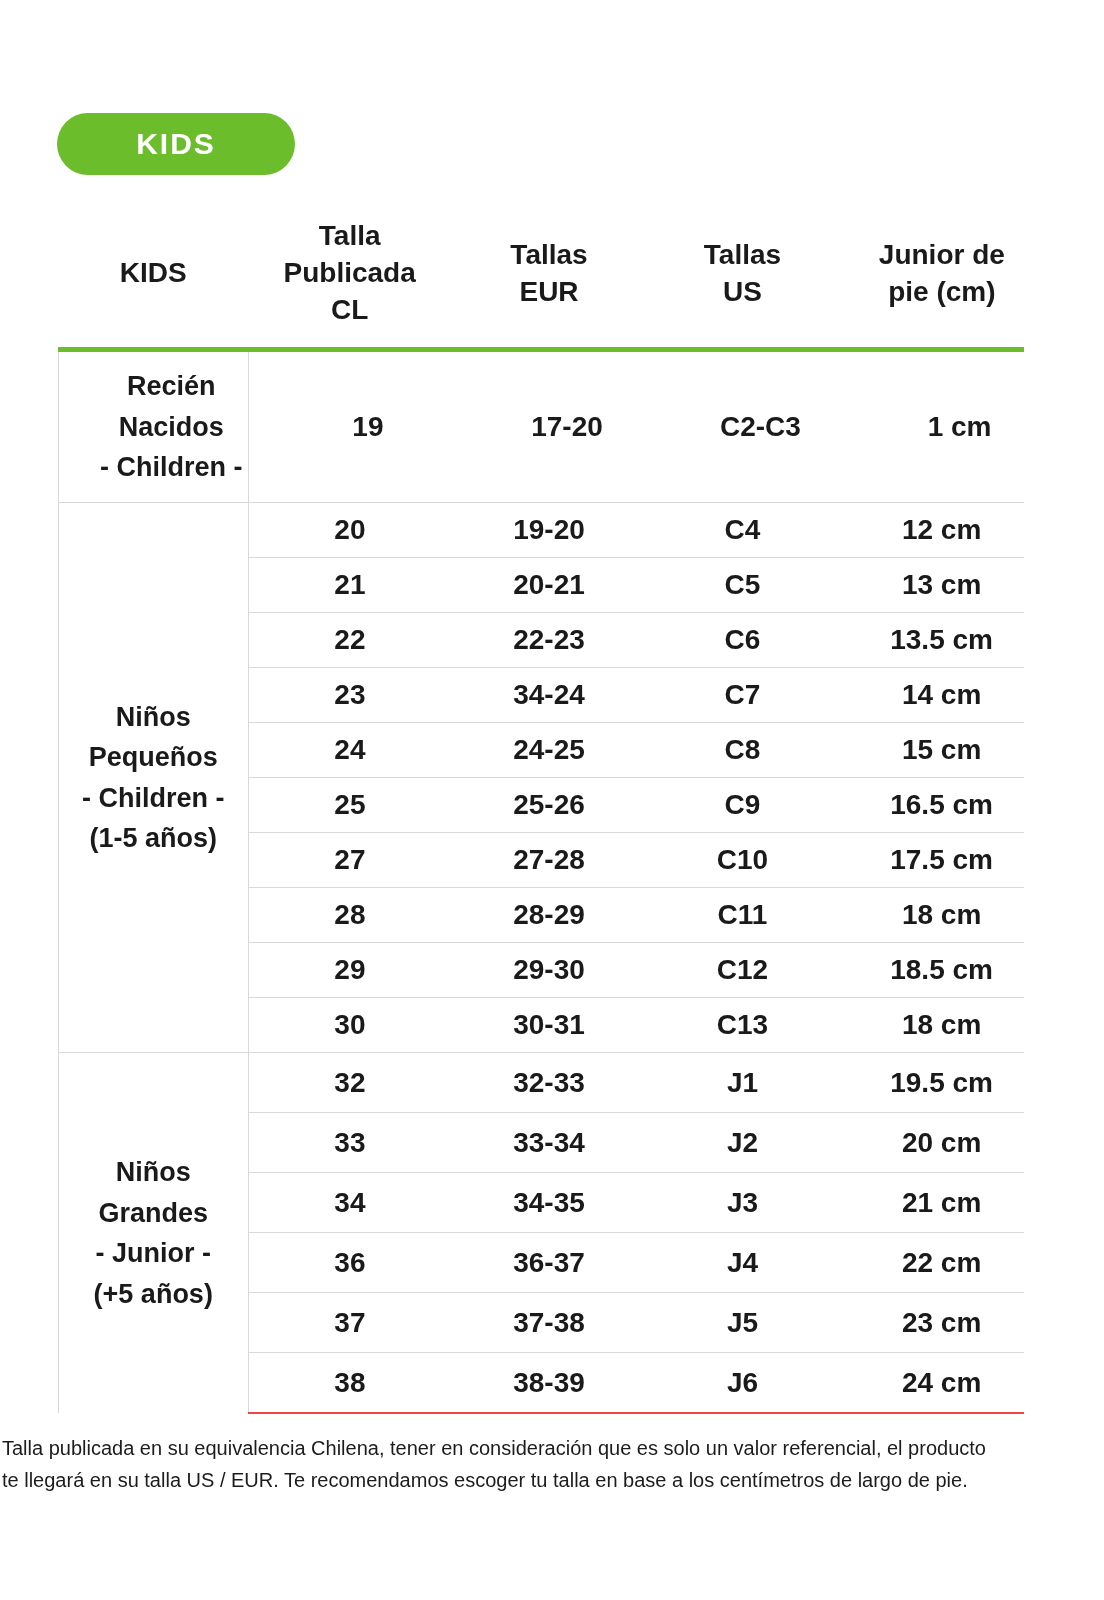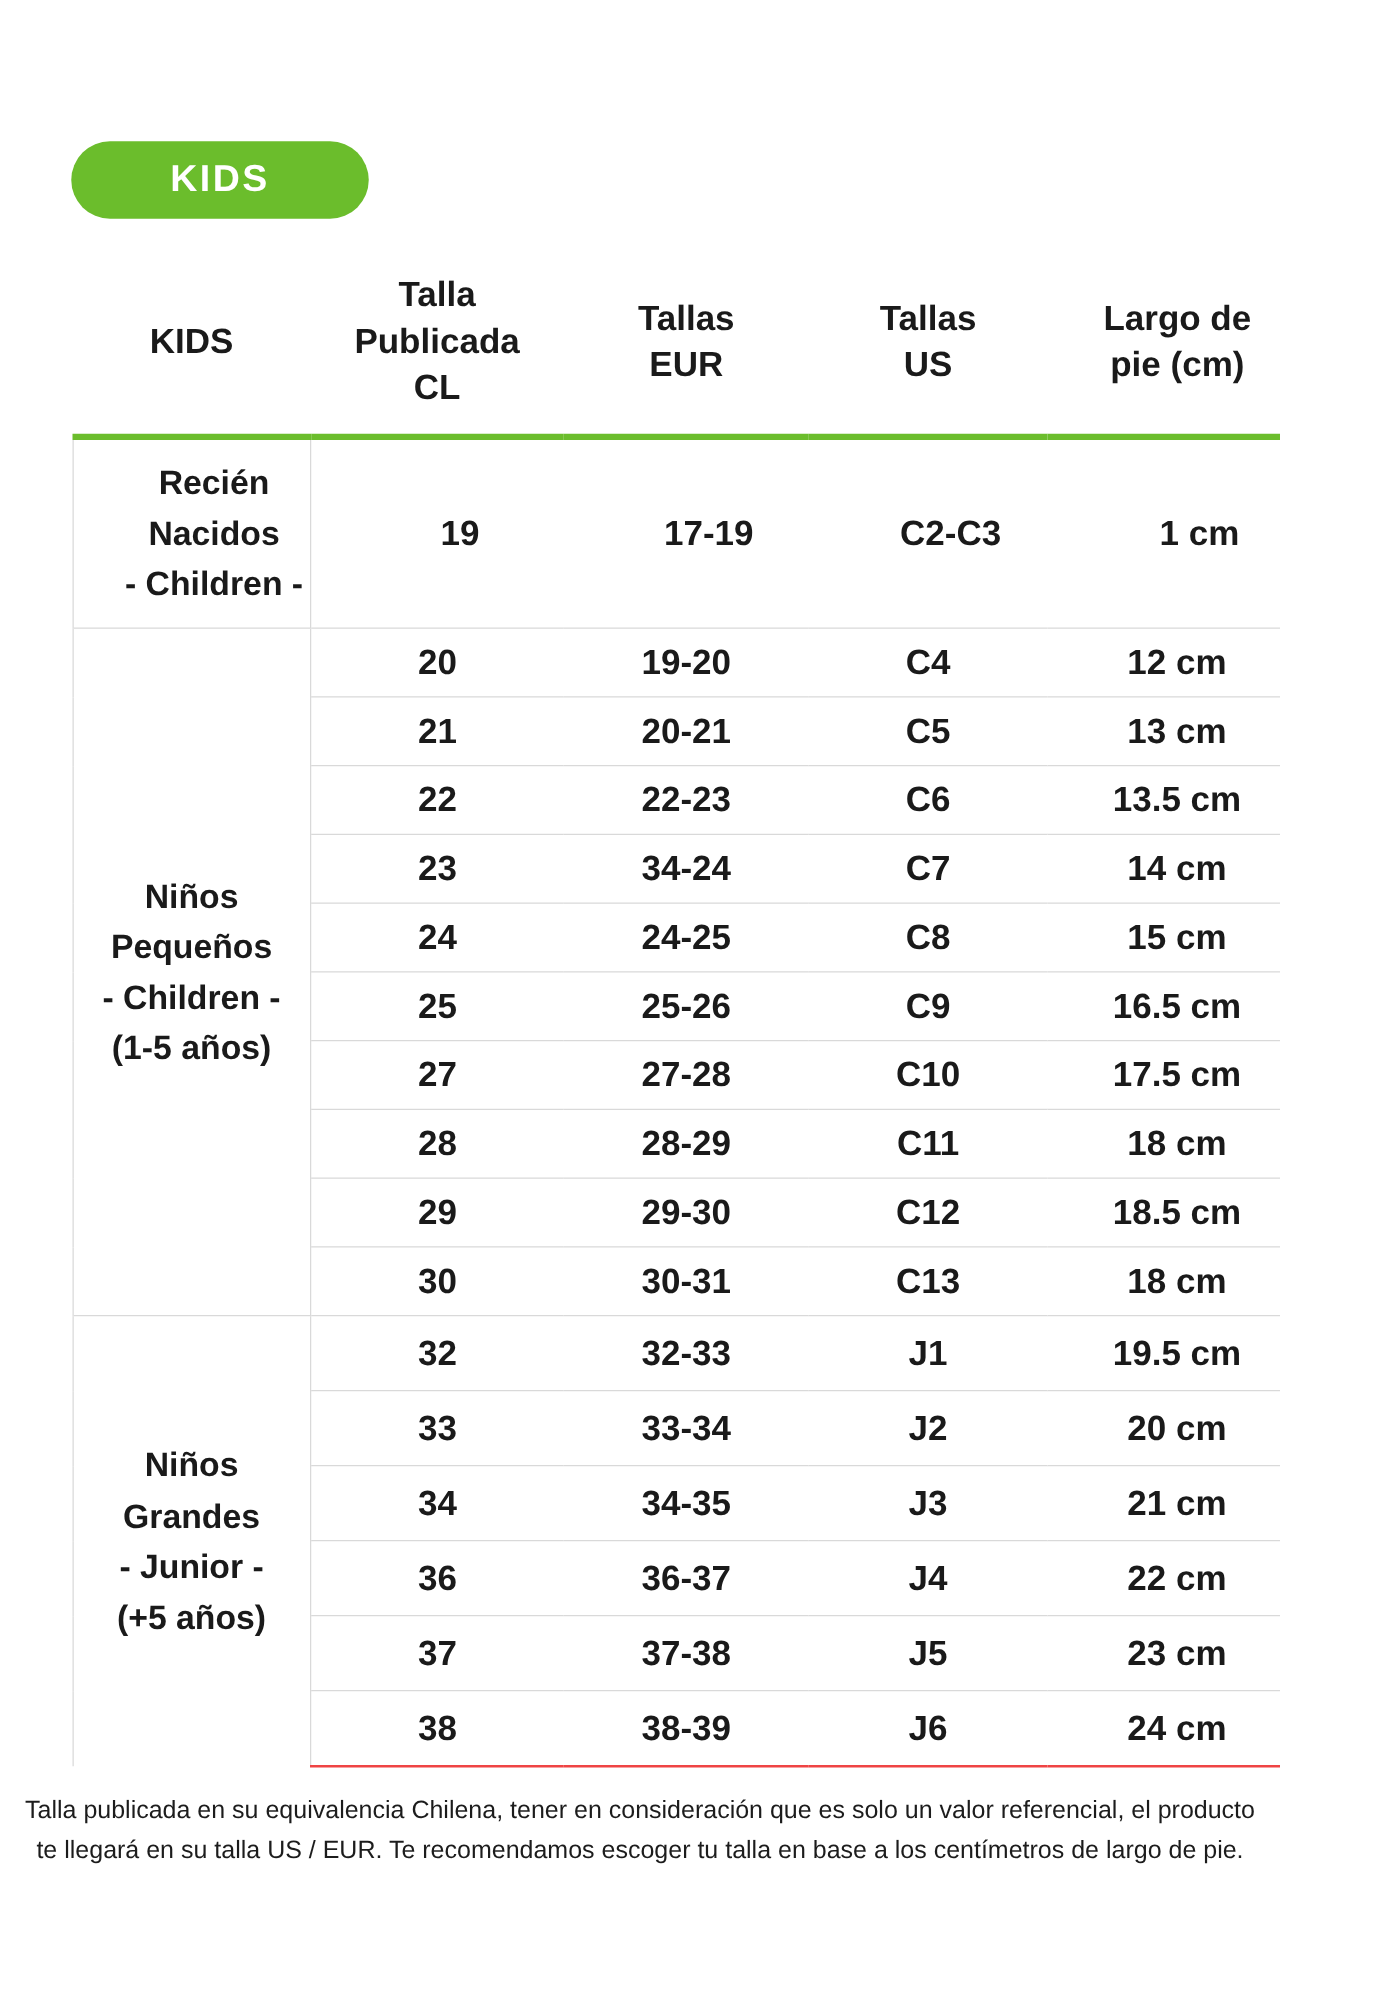--- a/index.html
+++ b/index.html
@@ -74,21 +74,21 @@
   }
   tr.g0 td { height: 150px; padding-left: 36px; }
   tr.g1 td { height: 54px; }
   tr.g2 td { height: 59px; }
   .footnote {
     position: absolute;
     left: 50%;
     transform: translateX(-50%);
     top: 1432px;
     width: 1020px;
-    text-align: center;
+    text-align: left;
     font-size: 20px;
     font-weight: 400;
     line-height: 1.6;
     color: #1c1c1c;
     white-space: pre-line;
   }
 </style>
 </head>
 <body>
 
@@ -110,31 +110,31 @@
       <thead>
         <tr>
           <th>KIDS</th>
           <th>Talla
 Publicada
 CL</th>
           <th>Tallas
 EUR</th>
           <th>Tallas
 US</th>
-          <th>Largo de
+          <th>Junior de
 pie (cm)</th>
         </tr>
       </thead>
       <tbody>
           <tr class="g0">
             <td class="group-label" rowspan="1">Recién
 Nacidos
 - Children -</td>
             <td>19</td>
-            <td>17-19</td>
+            <td>17-20</td>
             <td>C2-C3</td>
             <td>1 cm</td>
           </tr>
           <tr class="g1">
             <td class="group-label" rowspan="10">Niños
 Pequeños
 - Children -
 (1-5 años)</td>
             <td>20</td>
             <td>19-20</td>

